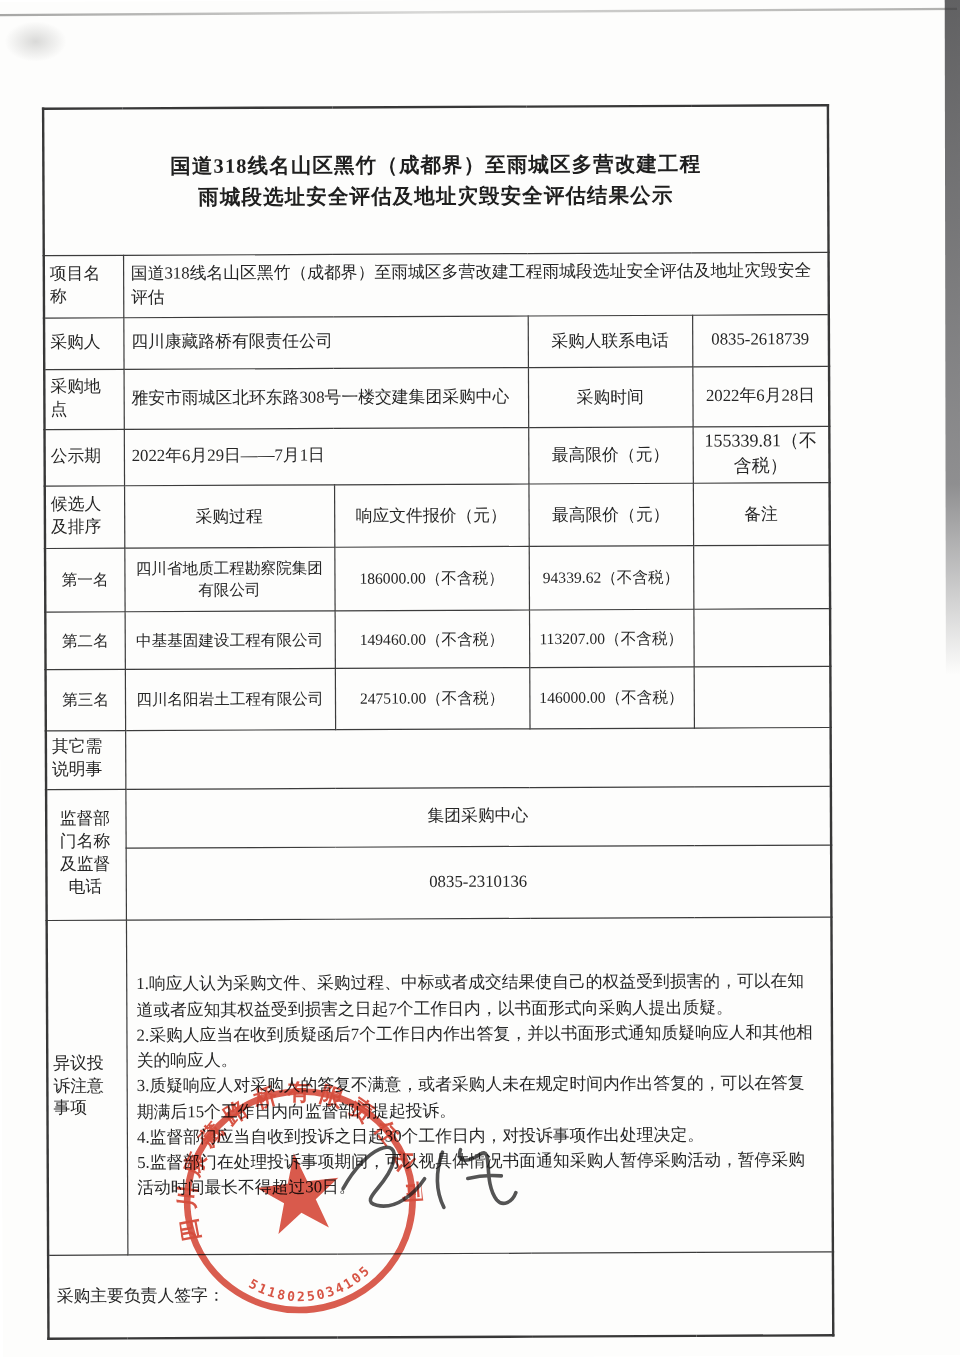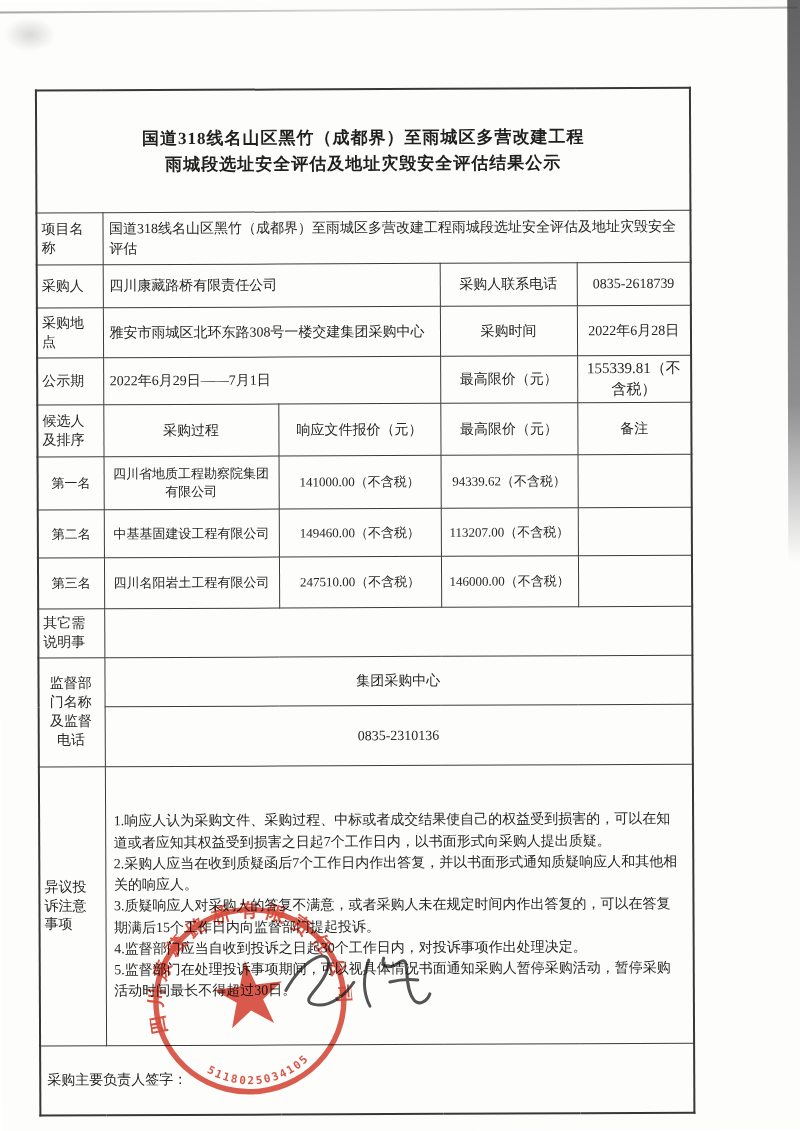--- a/index.html
+++ b/index.html
@@ -115,21 +115,21 @@
       <td class="lbl">候选人及排序</td>
       <td class="ctr">采购过程</td>
       <td class="ctr">响应文件报价（元）</td>
       <td class="ctr">最高限价（元）</td>
       <td class="ctr">备注</td>
     </tr>
 
     <tr class="r-c1">
       <td class="ctr">第一名</td>
       <td class="ctr namecell">四川省地质工程勘察院集团有限公司</td>
-      <td class="ctr">141000.00（不含税）</td>
+      <td class="ctr">186000.00（不含税）</td>
       <td class="ctr">94339.62（不含税）</td>
       <td class="ctr"></td>
     </tr>
     <tr class="r-c2">
       <td class="ctr">第二名</td>
       <td class="ctr namecell">中基基固建设工程有限公司</td>
       <td class="ctr">149460.00（不含税）</td>
       <td class="ctr">113207.00（不含税）</td>
       <td class="ctr"></td>
     </tr>

